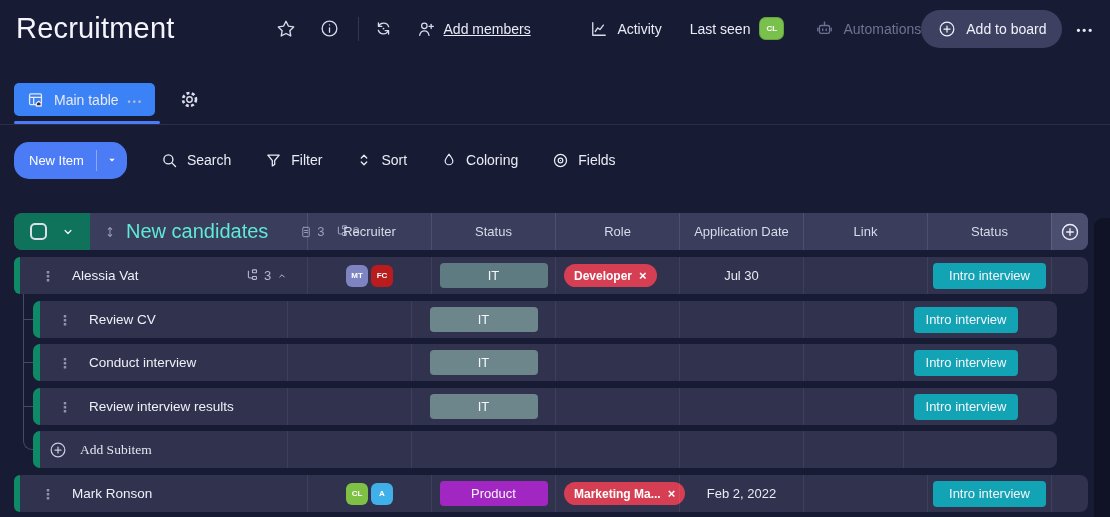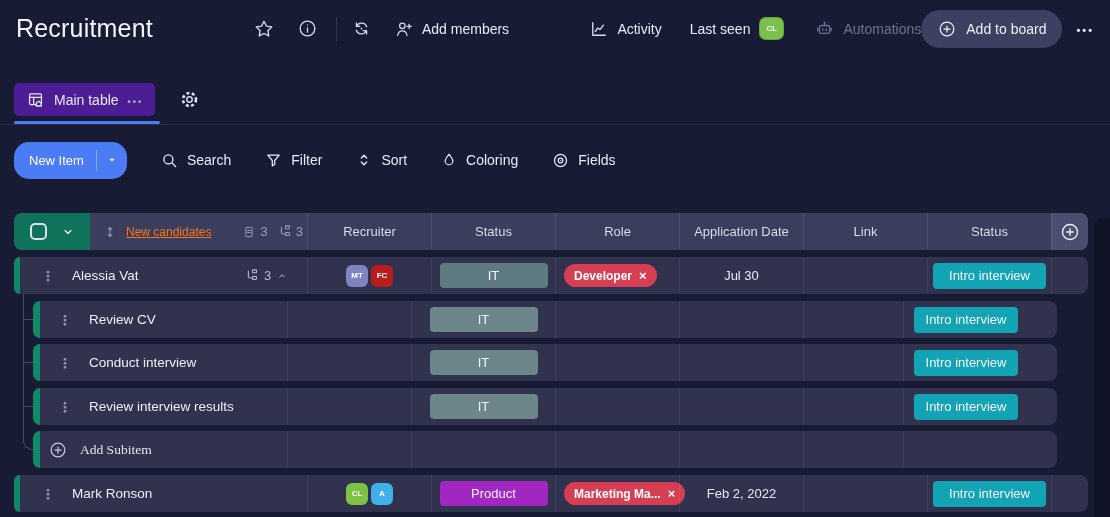--- a/index.html
+++ b/index.html
@@ -2,62 +2,62 @@
 <html><head>
 <meta charset="utf-8">
 <style>
   * { box-sizing: border-box; margin: 0; padding: 0; }
   html, body { width: 1110px; height: 517px; overflow: hidden; background: #181b34; }
   body { font-family: "Liberation Sans", "DejaVu Sans", sans-serif; color: #e9ebf6; }
   .app { position: relative; width: 1110px; height: 517px; background: #181b34; overflow: hidden; }
 
   
   .topbar { position: absolute; top: 0; left: 0; right: 0; height: 57px; display: flex; align-items: center; padding: 0 16px; }
-  .page-title { font-size: 25px; font-weight: 400; color: #f4f5fb; letter-spacing: .2px; }
-  .tb-left { display: flex; align-items: center; margin-left: 100px; }
+  .page-title { font-size: 29px; font-weight: 400; color: #f4f5fb; letter-spacing: .2px; }
+  .tb-left { display: flex; align-items: center; margin-left: 100px; text-decoration: underline; }
   .icon-btn { background: none; border: none; color: #d9dbea; cursor: pointer; display: flex; align-items: center; gap: 8px; font-size: 14px; font-family: inherit; }
   .tb-left .icon-btn { margin-right: 22px; }
   .vdiv { width: 1px; height: 24px; background: #34374f; margin: 0 14px 0 -4px; }
   .tb-right { margin-left: auto; display: flex; align-items: center; }
   .lbl { font-size: 14px; color: #e9ebf6; white-space: nowrap; }
   .last-seen { display: flex; align-items: center; gap: 9px; margin: 0 30px 0 28px; text-align: center; }
   .seen-badge { width: 25px; height: 23px; border-radius: 7px; background: #79c14c; color: #fff; font-size: 8px; font-weight: bold; display: flex; align-items: center; justify-content: center; box-shadow: inset 0 0 0 1px rgba(0,0,0,.15); }
   .automations { color: #6f7290; }
   .automations .lbl { color: #6f7290; }
   .add-board { display: flex; align-items: center; gap: 9px; background: #3d4061; border: none; border-radius: 19px; height: 38px; padding: 0 16px; color: #f0f1f9; font-size: 14px; font-family: inherit; cursor: pointer; margin-right: 14px; }
   .dots-h::before { content: "\2022\2022\2022"; letter-spacing: 2px; font-size: 11px; font-weight: bold; color: #e9ebf6; }
   .tab .dots-h::before { font-size: 9px; color: #b9bcd2; }
 
   
   .subtitle { position: absolute; top: 56px; left: 16px; font-size: 13px; color: #d2d5e6; }
 
   
   .tabs { position: absolute; top: 83px; left: 14px; display: flex; align-items: center; height: 33px; }
   .tab { display: flex; align-items: center; gap: 9px; height: 33px; padding: 0 12px; border-radius: 5px; font-size: 14px; color: #e7e9f4; cursor: pointer; }
-  .tab.active { background: #4c1d95; }
+  .tab.active { background: #3b82f6; }
   .tab-kanban { margin-left: 22px; }
   .gear-btn { margin-left: 24px; color: #dcdeed; }
   .tab-underline { position: absolute; top: 121px; left: 14px; width: 146px; height: 3px; background: #4c7cf5; border-radius: 2px; }
   .tabs-divider { position: absolute; top: 124px; left: 0; right: 0; height: 1px; background: #2b2e48; }
 
   
   .toolbar { position: absolute; top: 141px; left: 14px; display: flex; align-items: center; height: 38px; }
   .new-item { display: flex; align-items: stretch; background: #4c7cf5; border-radius: 15px; height: 37px; color: #fff; cursor: pointer; overflow: hidden; }
   .new-item .ni-label { display: flex; align-items: center; padding: 0 12px 0 15px; font-size: 13px; }
   .new-item .ni-split { width: 1px; background: rgba(255,255,255,.35); margin: 8px 0; }
   .new-item .ni-caret { display: flex; align-items: center; padding: 0 9px; }
   .tool-btn { display: flex; align-items: center; gap: 8px; color: #e9ebf5; font-size: 14px; margin-left: 33px; background: none; border: none; font-family: inherit; cursor: pointer; }
 
   
   .table { position: absolute; top: 213px; left: 14px; width: 1074px; height: 300px; }
   .thead { position: absolute; top: 0; left: 0; width: 1074px; height: 37px; background: #3a3d5c; border-radius: 8px; }
   .g-select { position: absolute; left: 0; top: 0; width: 76px; height: 37px; background: #0e735a; border-radius: 8px 0 0 8px; display: flex; align-items: center; justify-content: center; gap: 14px; cursor: pointer; }
   .cb { width: 17px; height: 17px; border: 2px solid #d9dfeb; border-radius: 5px; }
   .g-title { position: absolute; left: 76px; top: 0; width: 217px; height: 37px; display: flex; align-items: center; padding-left: 13px; gap: 9px; }
-  .g-title .title-txt { font-size: 12px; color: #f97316; white-space: nowrap; text-decoration: underline; }
+  .g-title .title-txt { font-size: 20px; color: #5eead4; white-space: nowrap; }
   .g-counts { display: flex; align-items: center; gap: 4px; color: #9b9eb9; font-size: 13px; }
   .hc { position: absolute; top: 0; height: 37px; display: flex; align-items: center; justify-content: center; font-size: 13px; color: #d8dbe9; border-left: 1px solid rgba(255,255,255,.10); }
   .hc-plus { position: absolute; top: 0; left: 1037px; width: 37px; height: 37px; background: #4b4e6e; border-radius: 0 8px 8px 0; display: flex; align-items: center; justify-content: center; color: #eceef7; cursor: pointer; border-left: 1px solid rgba(255,255,255,.10); }
 
   .trow { position: absolute; background: #30324e; border-radius: 8px; height: 37px; cursor: pointer; }
   .trow.main { left: 0; width: 1074px; }
   .trow.sub { left: 19px; width: 1024px; }
   .strip { position: absolute; left: 0; top: 0; bottom: 0; width: 6px; background: #0f8a66; border-radius: 8px 0 0 8px; }
   .trow.sub .strip { width: 7px; }
   .cell { position: absolute; top: 0; height: 37px; display: flex; align-items: center; justify-content: center; border-left: 1px solid rgba(255,255,255,.07); }

